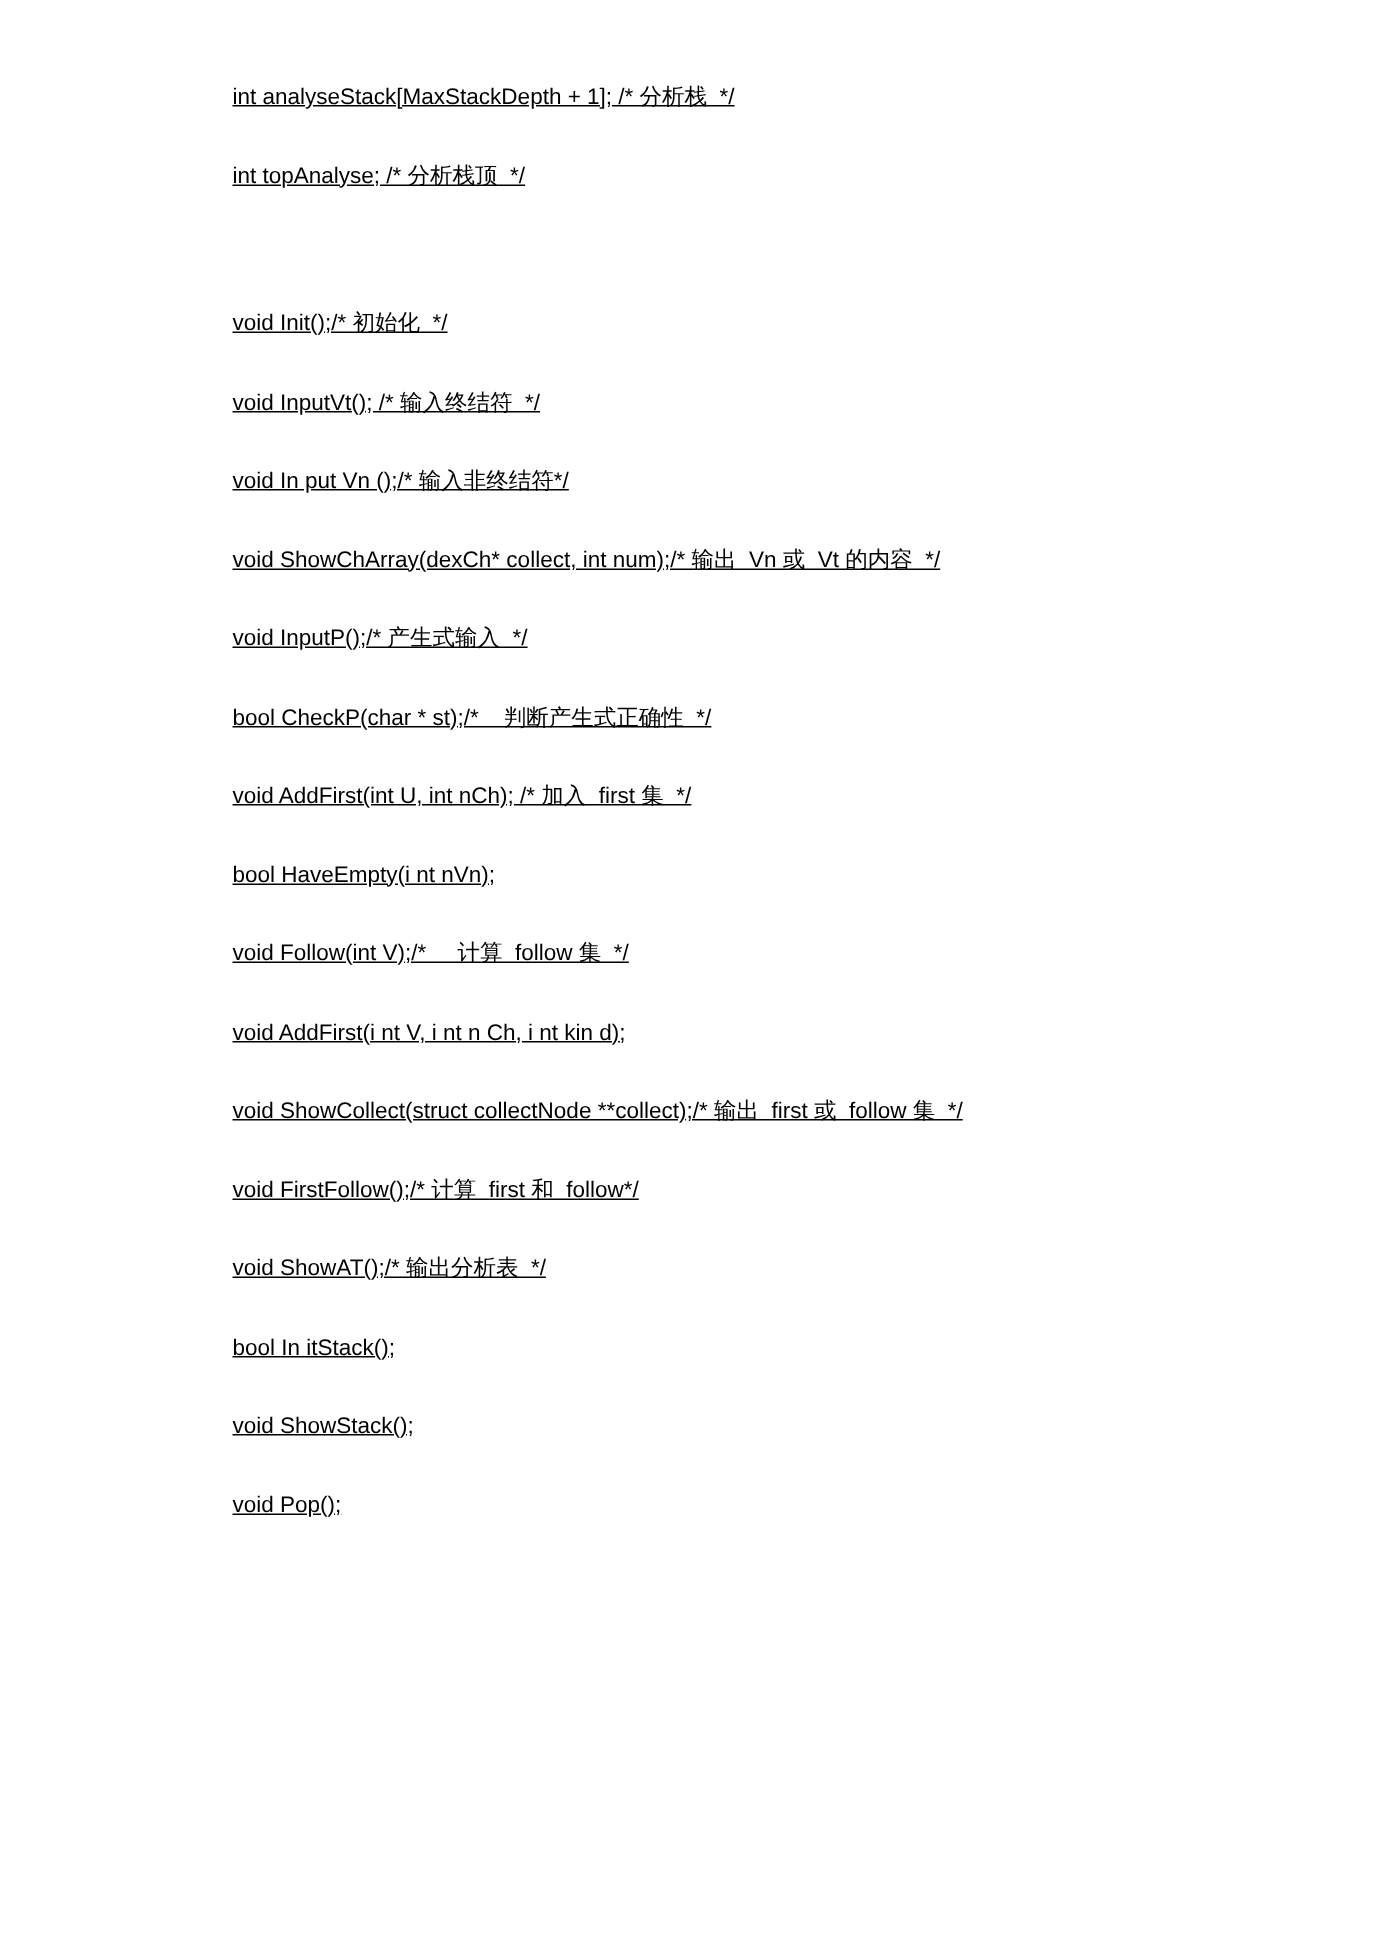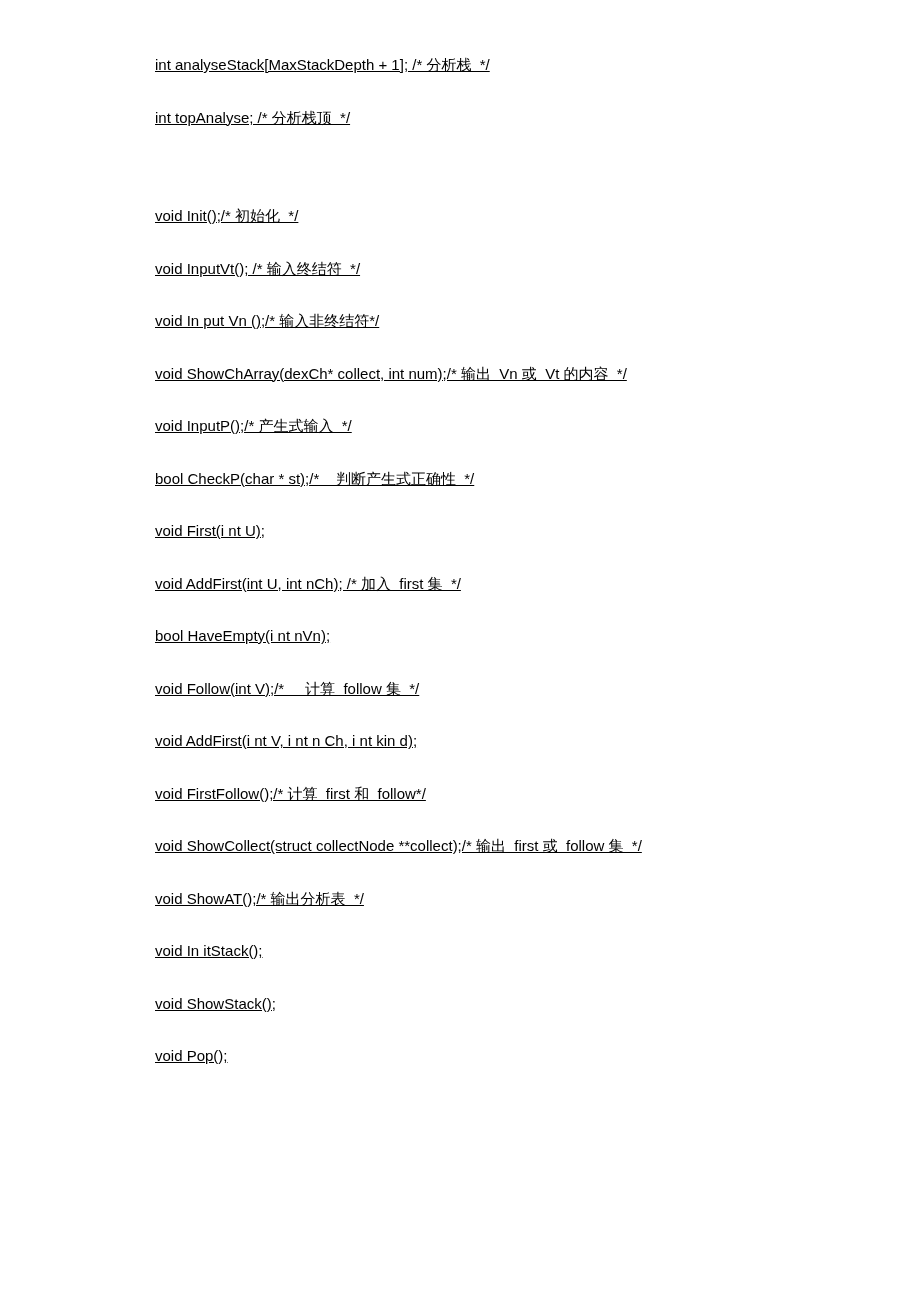--- a/index.html
+++ b/index.html
@@ -31,24 +31,23 @@
 <div id="content">
     <div class="line">int analyseStack[MaxStackDepth + 1]; /* 分析栈  */</div>
     <div class="line">int topAnalyse; /* 分析栈顶  */</div>
     <div class="gap"></div>
     <div class="line">void Init();/* 初始化  */</div>
     <div class="line">void InputVt(); /* 输入终结符  */</div>
     <div class="line">void In put Vn ();/* 输入非终结符*/</div>
     <div class="line">void ShowChArray(dexCh* collect, int num);/* 输出  Vn 或  Vt 的内容  */</div>
     <div class="line">void InputP();/* 产生式输入  */</div>
     <div class="line">bool CheckP(char * st);/*    判断产生式正确性  */</div>
-    <div class="line">void First(i nt U);</div>
     <div class="line">void AddFirst(int U, int nCh); /* 加入  first 集  */</div>
     <div class="line">bool HaveEmpty(i nt nVn);</div>
     <div class="line">void Follow(int V);/*     计算  follow 集  */</div>
     <div class="line">void AddFirst(i nt V, i nt n Ch, i nt kin d);</div>
+    <div class="line">void ShowCollect(struct collectNode **collect);/* 输出  first 或  follow 集  */</div>
     <div class="line">void FirstFollow();/* 计算  first 和  follow*/</div>
-    <div class="line">void ShowCollect(struct collectNode **collect);/* 输出  first 或  follow 集  */</div>
     <div class="line">void ShowAT();/* 输出分析表  */</div>
-    <div class="line">void In itStack();</div>
+    <div class="line">bool In itStack();</div>
     <div class="line">void ShowStack();</div>
     <div class="line">void Pop();</div>
   </div>
 
 </body></html>

